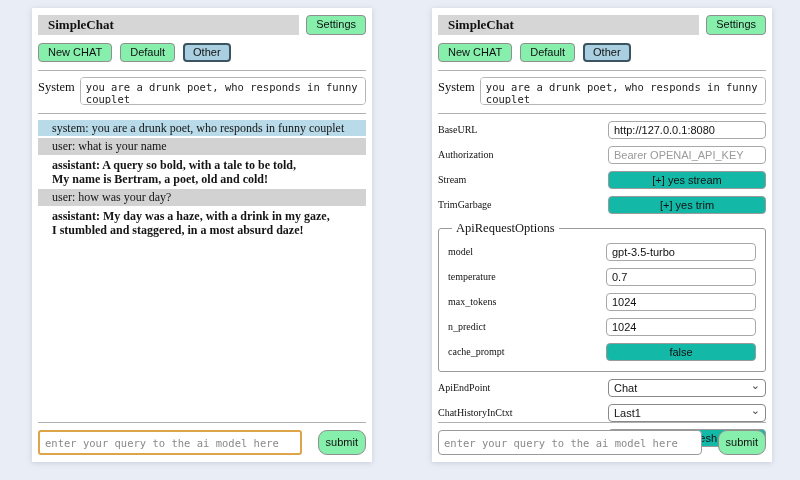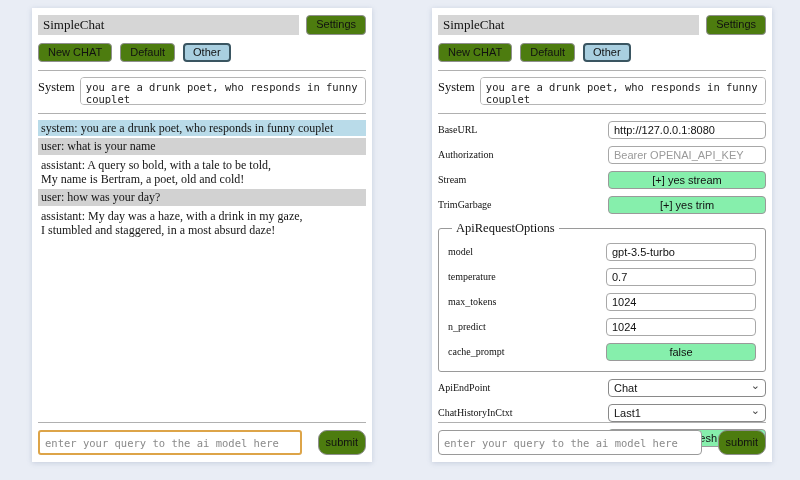--- a/index.html
+++ b/index.html
@@ -18,28 +18,28 @@
     box-shadow: 0 1px 5px rgba(90,110,150,0.25);
     padding: 7px 6px;
   }
   .panel-left  { left: 32px; }
   .panel-right { left: 432px; }
 
   
   .titlebar-row { display: flex; gap: 7px; align-items: stretch; }
   .titlebar {
     flex: 1; background: #d6d6d6;
-    font-weight: normal; font-size: 13px;
-    padding: 2px 5px; line-height: 1.2;
+    font-weight: bold; font-size: 13px;
+    padding: 2px 10px; line-height: 1.2;
     color: #111;
   }
   .btn {
     font-family: "Liberation Sans", sans-serif;
     font-size: 11px; color: #111;
-    background: #4d7c0f;
+    background: #86efac;
     border: 1px solid #8f8f8f;
     border-radius: 4px;
     padding: 2px 9px;
     line-height: 1.2;
     cursor: pointer;
   }
   .session-row { display: flex; gap: 8px; margin-top: 8px; }
   .session-btn.selected {
     background: #a9cfe0;
     border: 2px solid #3a5561;
@@ -59,26 +59,26 @@
     font-family: "DejaVu Sans Mono", monospace;
     font-size: 10.5px; color: #222;
     border: 1px solid #b5b5b5; border-radius: 4px;
     padding: 3px 5px; outline: none;
   }
 
   
   .chat-log { margin-top: 3px; }
   .msg {
     font-size: 12px; line-height: 1.2;
-    padding: 1px 3px; margin-bottom: 2px;
+    padding: 1px 14px; margin-bottom: 2px;
     white-space: pre-line; color: #141414;
   }
   .msg-system    { background: #b9dbe9; }
   .msg-user      { background: #d2d2d2; }
-  .msg-assistant { background: #ffffff; }
+  .msg-assistant { background: #ffffff; font-weight: bold; }
 
   
   .query-bar { position: absolute; left: 6px; right: 6px; bottom: 7px; }
   .query-row { display: flex; gap: 16px; align-items: stretch; margin-top: 7px; }
   .query-input {
     flex: 1; height: 25px;
     font-family: "DejaVu Sans Mono", monospace;
     font-size: 10.5px; color: #222;
     padding: 3px 5px; outline: none;
   }
@@ -98,21 +98,21 @@
   input.sctl {
     font-family: "Liberation Sans", sans-serif;
     font-size: 11px; color: #111;
     border: 1px solid #a8a8a8; border-radius: 4px;
     height: 18px; padding: 4px 5px; outline: none;
   }
   input.sctl::placeholder { color: #9a9a9a; }
   button.sctl {
     font-family: "Liberation Sans", sans-serif;
     font-size: 11px; color: #111;
-    background: #86efac;
+    background: #14b8a6;
     border: 1px solid #9a9a9a; border-radius: 4px;
     height: 18px; padding: 0; cursor: pointer;
   }
   .selectbox {
     display: flex; justify-content: space-between; align-items: center;
     font-family: "Liberation Sans", sans-serif;
     font-size: 11px; color: #111;
     background: #fff;
     border: 1px solid #898989; border-radius: 4px;
     height: 18px; padding: 0 5px; cursor: pointer;

